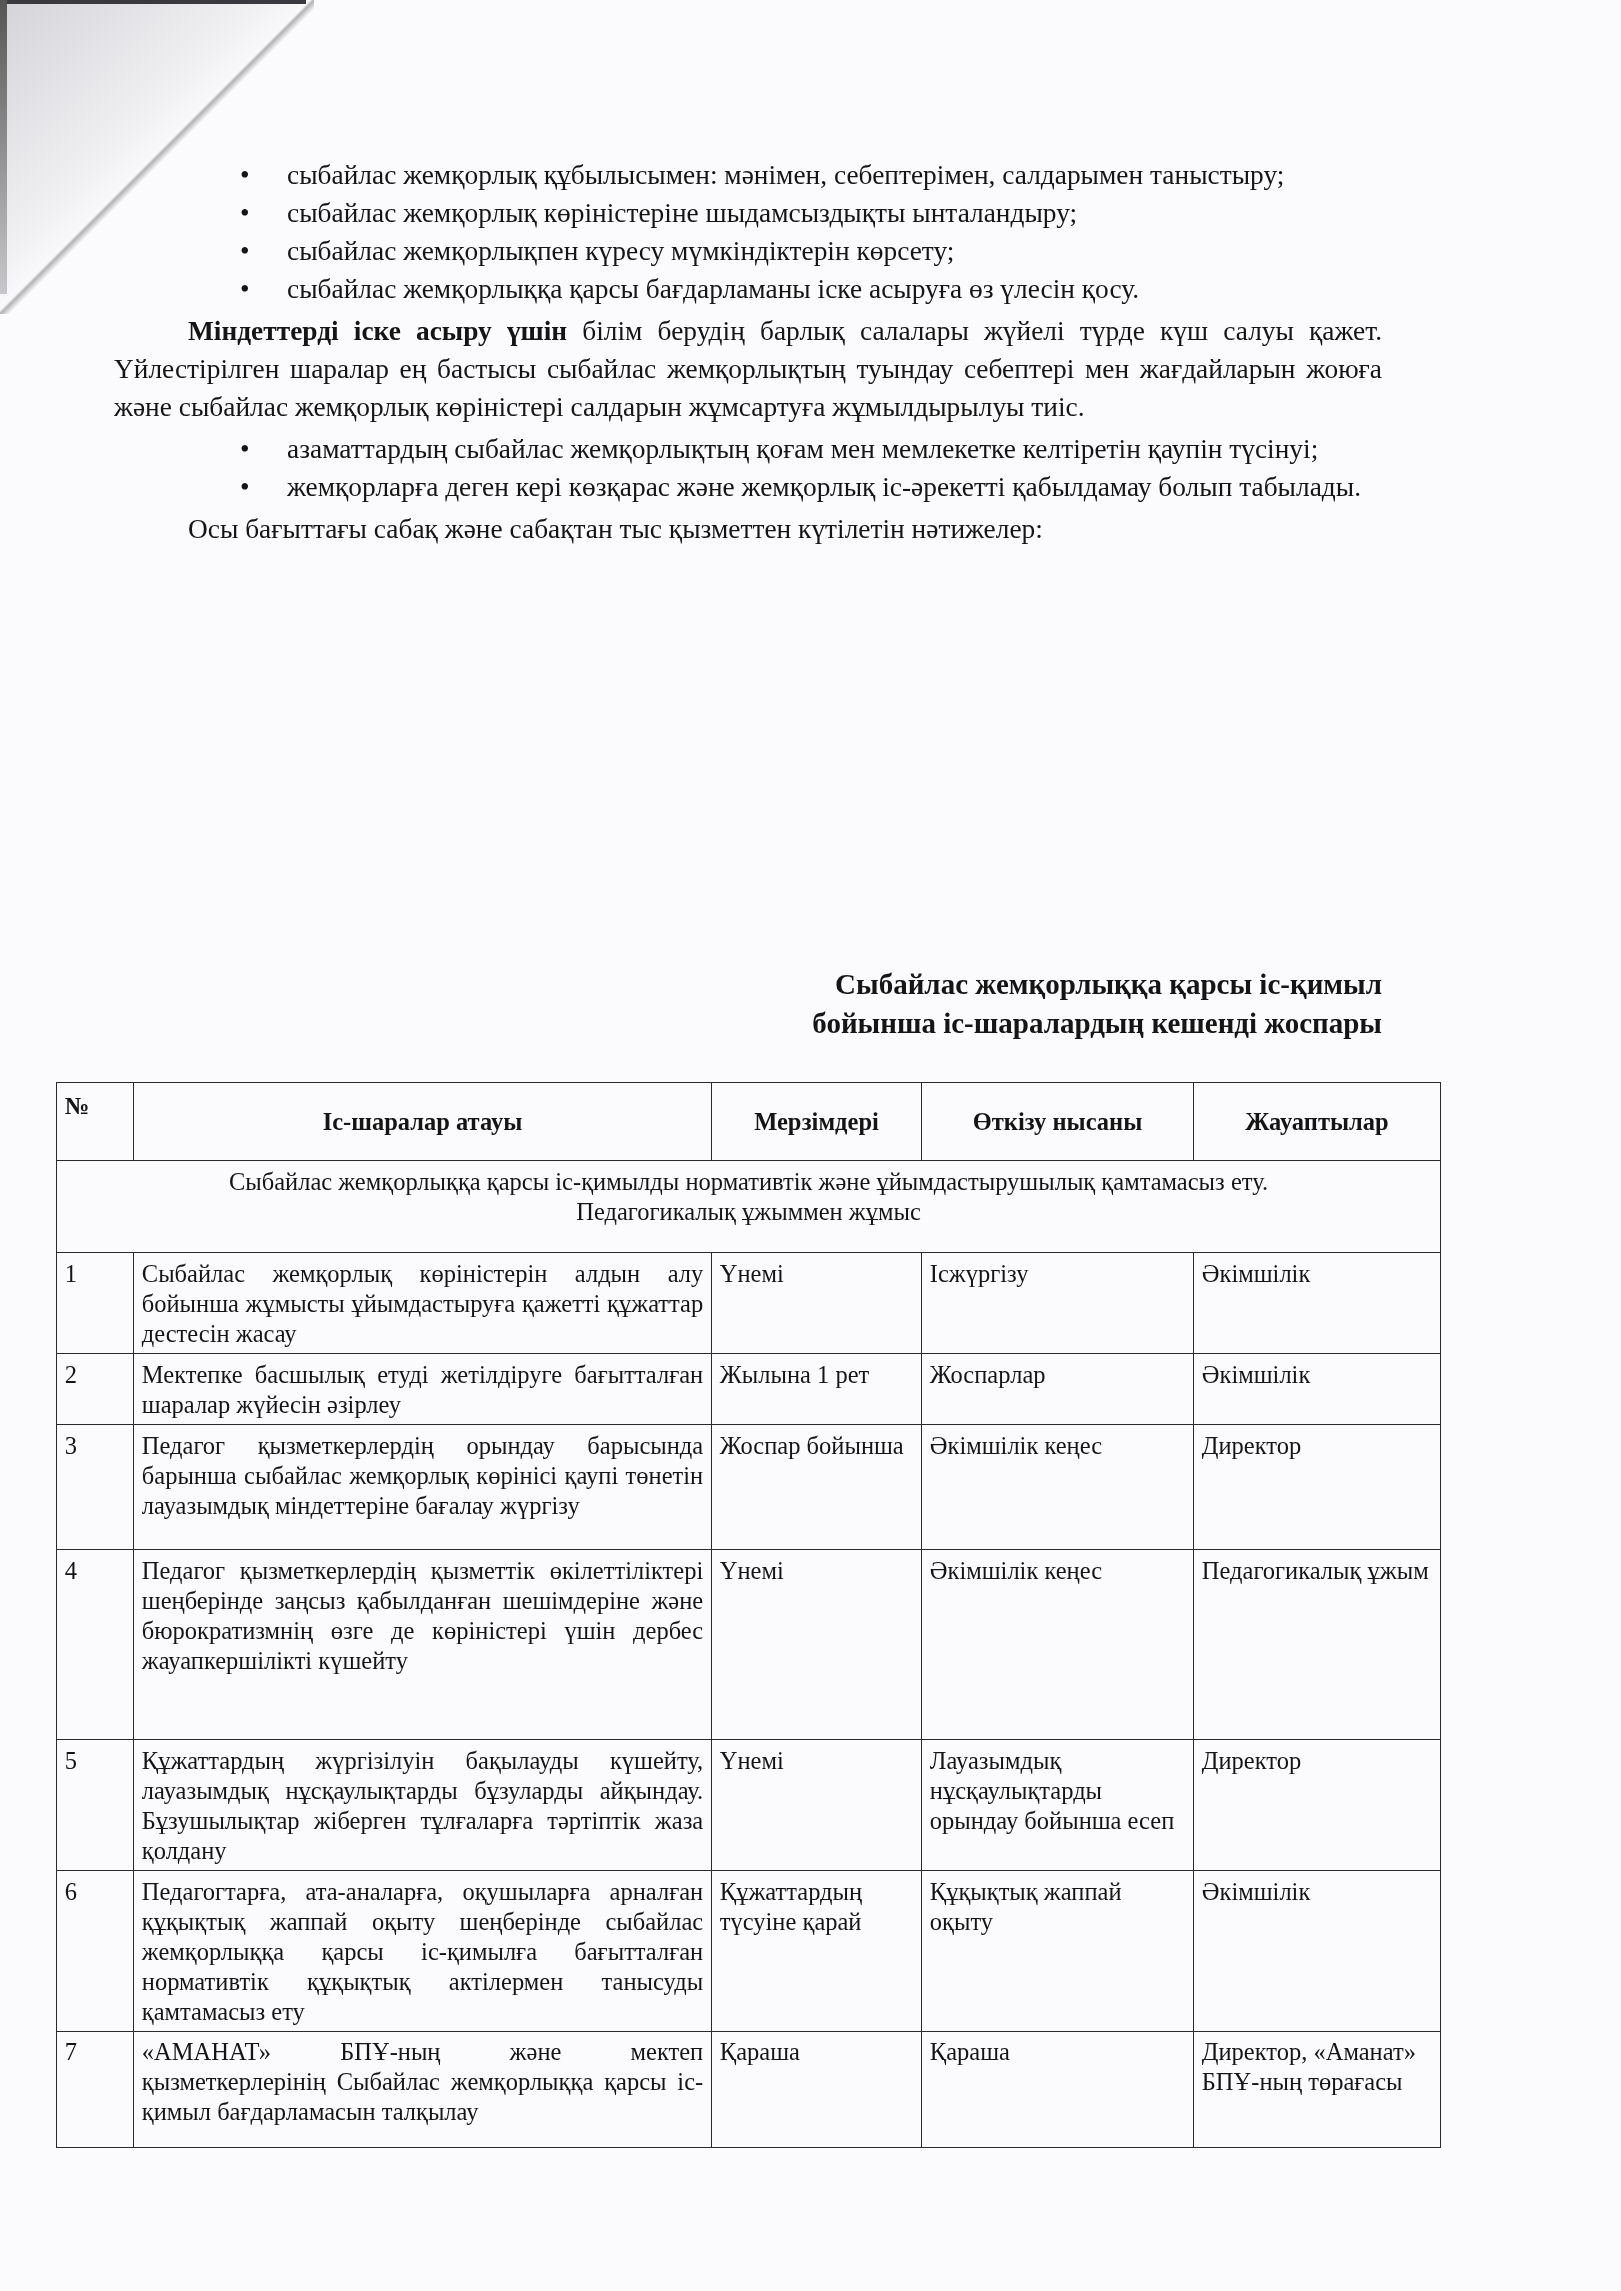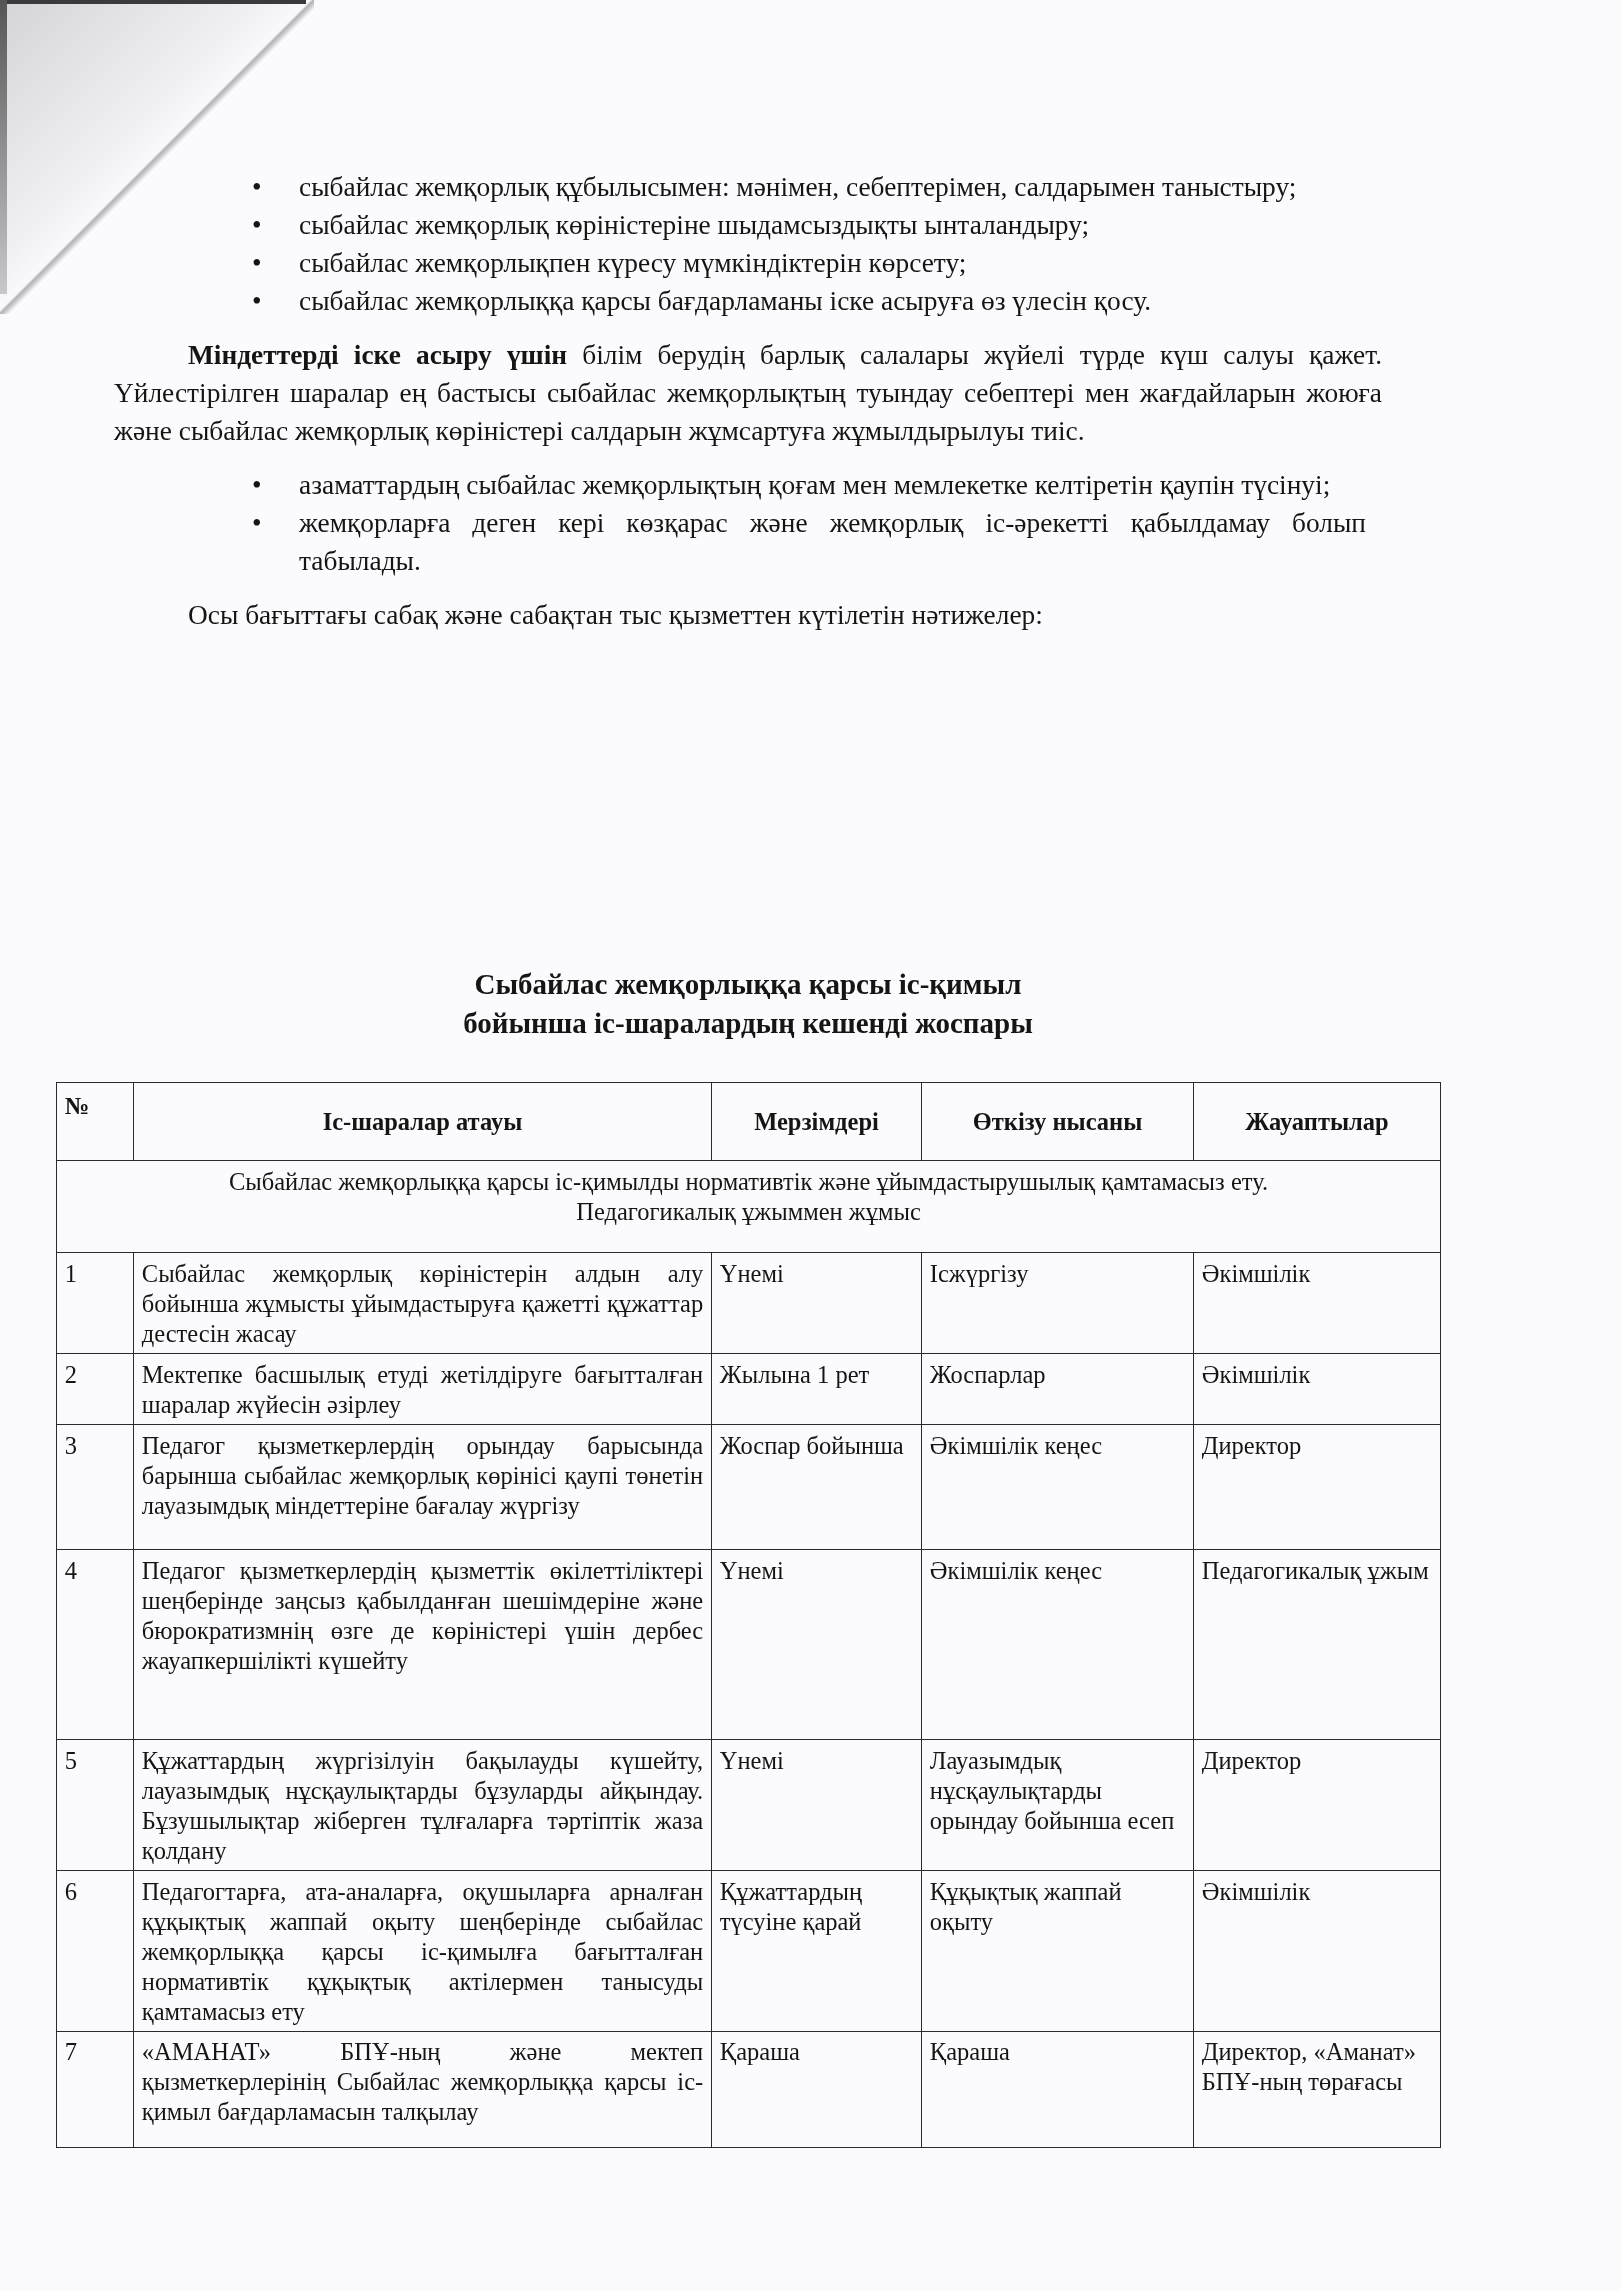--- a/index.html
+++ b/index.html
@@ -17,32 +17,32 @@
   .corner-edge-left { position: absolute; left: 0; top: 0; width: 6.9px; height: 294px; background: linear-gradient(#555, #c8c8cc); }
   .corner-fold {
     position: absolute; left: 0; top: 0; width: 314px; height: 314px;
     background: linear-gradient(135deg, rgba(0,0,0,0) 49.4%, rgba(120,120,125,0.55) 50%, rgba(0,0,0,0) 51.5%);
   }
 
   .text-block {
     position: absolute; left: 114px; width: 1268px;
     font-size: 27.4px; line-height: 38px; text-align: justify;
   }
-  ul.bullets { list-style: none; margin: 16px; padding: 0; }
+  ul.bullets { list-style: none; margin: 4px; padding: 0; }
   ul.bullets li { position: relative; padding-left: 169px; text-align: justify; }
   ul.bullets li::before {
     content: "\2022"; position: absolute; left: 122px; top: 0; font-size: 27.4px;
   }
   .para { text-indent: 74px; text-align: justify; margin: 0; }
   .para-noindent { margin: 0; text-indent: 74px; }
   b { font-weight: bold; }
 
   .title {
     position: absolute; left: 114px; width: 1268px; top: 965px;
-    text-align: center; font-weight: bold; font-size: 29px; line-height: 39px;
+    text-align: right; font-weight: bold; font-size: 29px; line-height: 39px;
   }
 
   table.plan {
     position: absolute; left: 56px; top: 1082px; width: 1385px;
     border-collapse: collapse; font-size: 24.5px; line-height: 30px;
     table-layout: fixed;
   }
   table.plan td, table.plan th {
     border: 1.5px solid #2a2a2a; vertical-align: top; padding: 5.9px 7.8px 3.9px 7.8px;
     font-weight: normal;

